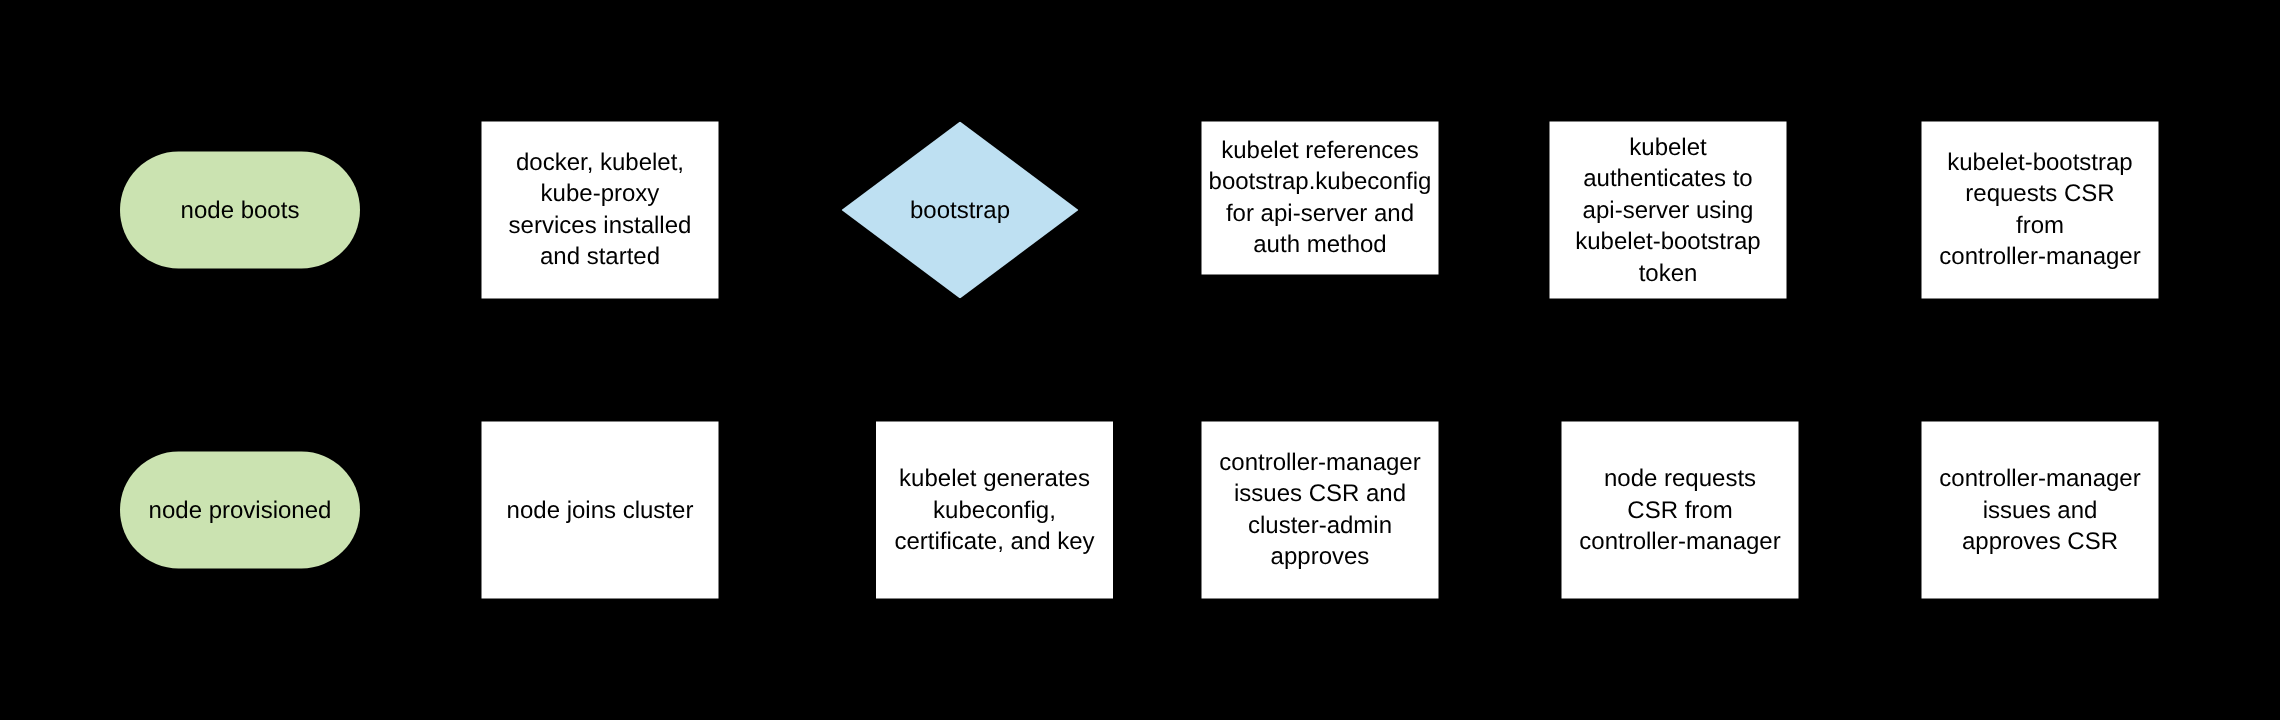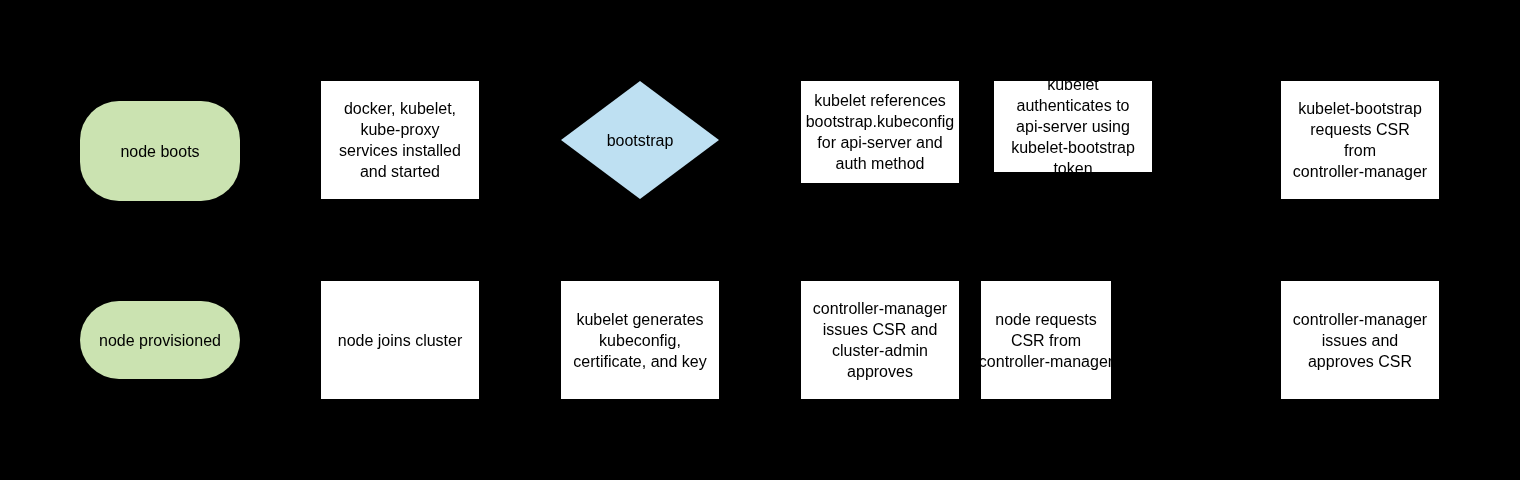--- a/index.html
+++ b/index.html
@@ -40,21 +40,21 @@
   .decision {
     background: var(--decision-fill, #bee0f2);
     clip-path: polygon(50% 0%, 100% 50%, 50% 100%, 0% 50%);
   }
 </style>
 </head>
 <body>
 
 <div class="canvas">
 
-  <div class="node terminator" style="left:80px; top:101px; width:160px; height:100px;">
+  <div class="node terminator" style="left:80px; top:101px; width:160px; height:78px;">
     <span class="label">node boots</span>
   </div>
 
   <div class="node process" style="left:321px; top:81px; width:158px; height:118px;">
     <span class="label">docker, kubelet,
 kube-proxy
 services installed
 and started</span>
   </div>
 
@@ -62,21 +62,21 @@
     <span class="label">bootstrap</span>
   </div>
 
   <div class="node process" style="left:801px; top:81px; width:158px; height:102px;">
     <span class="label">kubelet references
 bootstrap.kubeconfig
 for api-server and
 auth method</span>
   </div>
 
-  <div class="node process" style="left:994px; top:81px; width:158px; height:91px;">
+  <div class="node process" style="left:1033px; top:81px; width:158px; height:118px;">
     <span class="label">kubelet
 authenticates to
 api-server using
 kubelet-bootstrap
 token</span>
   </div>
 
   <div class="node process" style="left:1281px; top:81px; width:158px; height:118px;">
     <span class="label">kubelet-bootstrap
 requests CSR
@@ -85,34 +85,34 @@
   </div>
 
   <div class="node terminator" style="left:80px; top:301px; width:160px; height:78px;">
     <span class="label">node provisioned</span>
   </div>
 
   <div class="node process" style="left:321px; top:281px; width:158px; height:118px;align-items:center;">
     <span class="label">node joins cluster</span>
   </div>
 
-  <div class="node process" style="left:561px; top:281px; width:158px; height:118px;">
+  <div class="node process" style="left:584px; top:281px; width:158px; height:118px;">
     <span class="label">kubelet generates
 kubeconfig,
 certificate, and key</span>
   </div>
 
   <div class="node process" style="left:801px; top:281px; width:158px; height:118px;">
     <span class="label">controller-manager
 issues CSR and
 cluster-admin
 approves</span>
   </div>
 
-  <div class="node process" style="left:981px; top:281px; width:130px; height:118px;">
+  <div class="node process" style="left:1041px; top:281px; width:158px; height:118px;">
     <span class="label">node requests
 CSR from
 controller-manager</span>
   </div>
 
   <div class="node process" style="left:1281px; top:281px; width:158px; height:118px;">
     <span class="label">controller-manager
 issues and
 approves CSR</span>
   </div>

